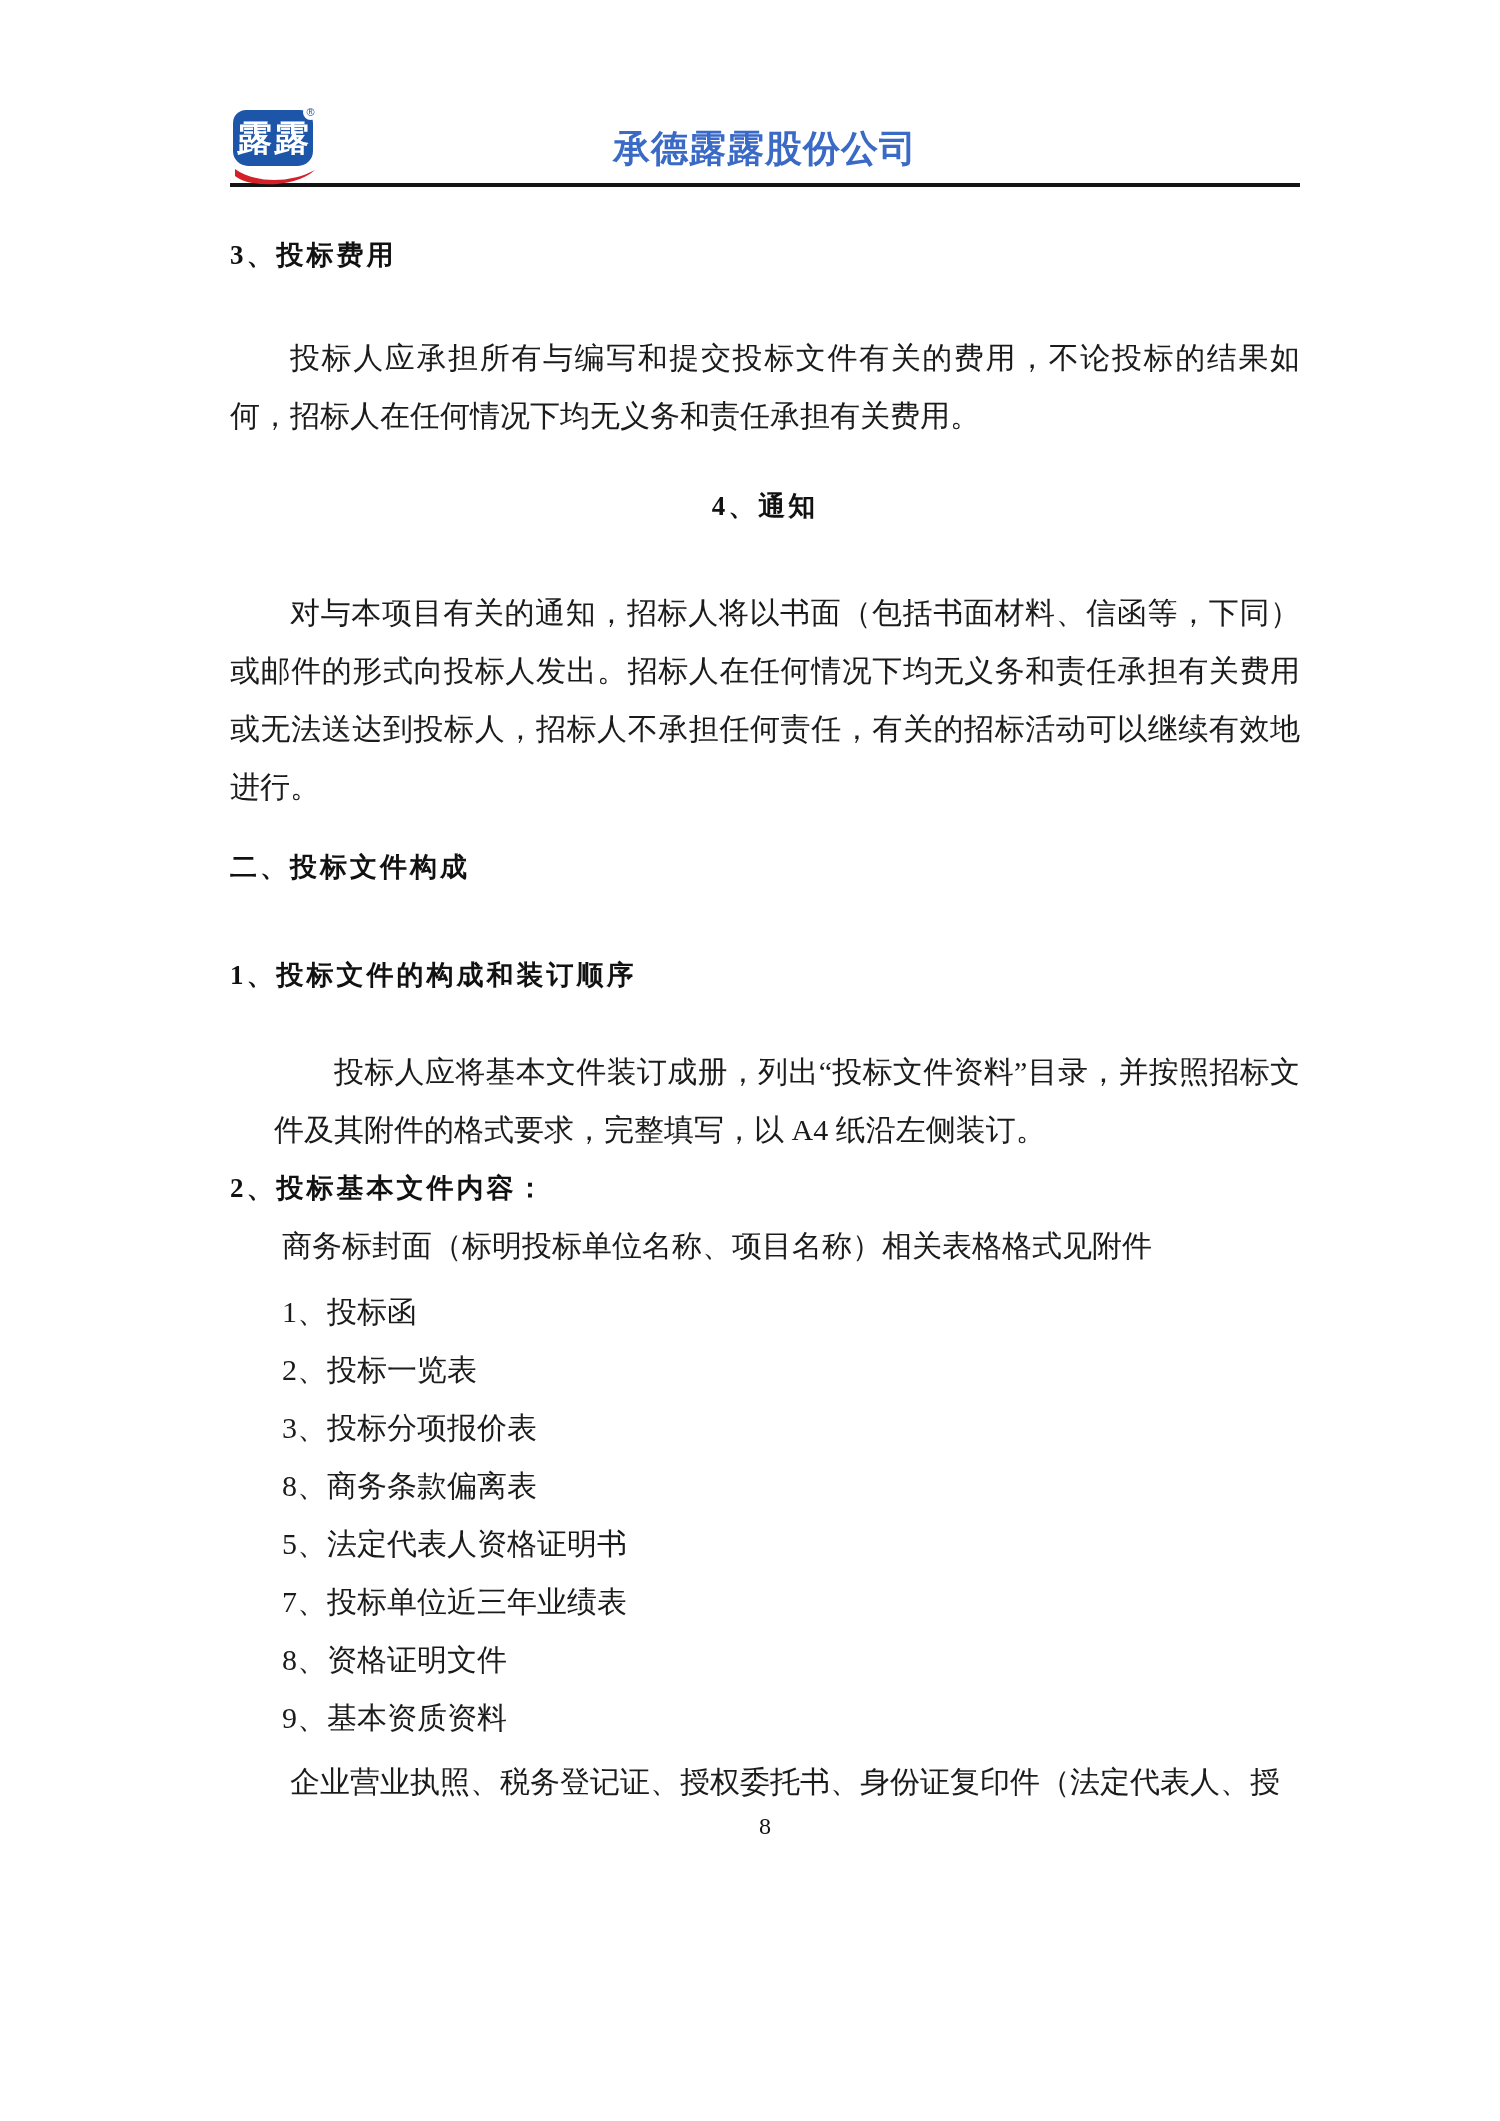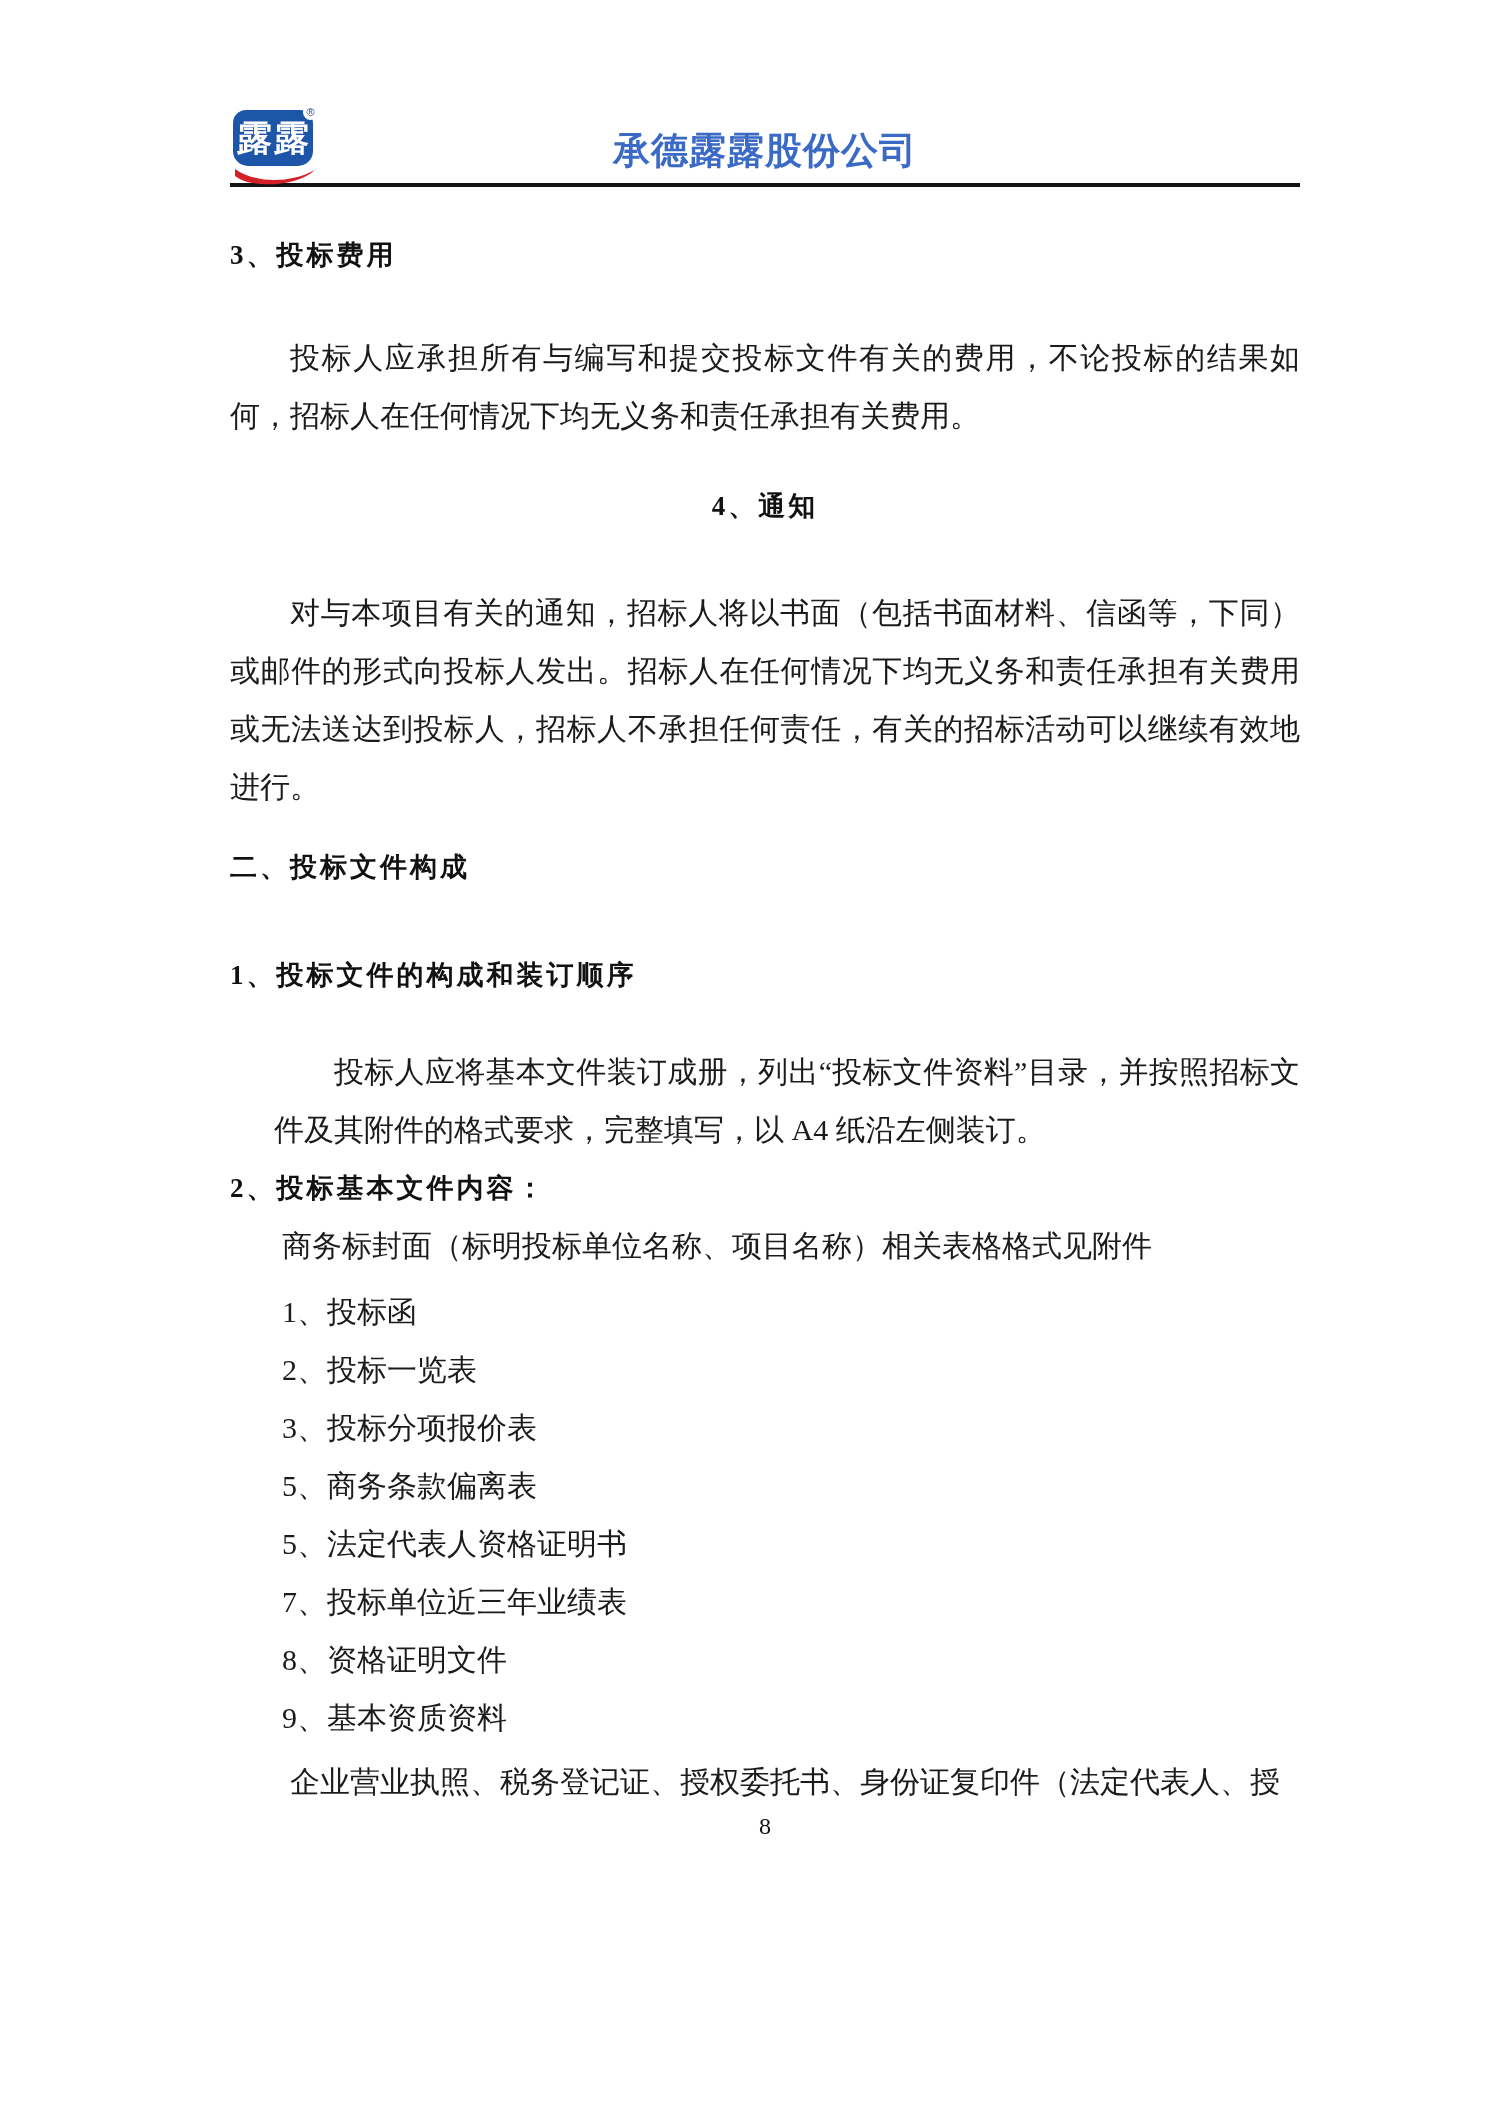--- a/index.html
+++ b/index.html
@@ -48,21 +48,21 @@
     color:#1d55a9;
     font-size:11px;line-height:15px;
     text-align:center;
     font-family:"Liberation Sans","DejaVu Sans",sans-serif;
   }
   .logo-swoosh{display:block;margin-top:2px;}
   .company-name{
     position:absolute;
     left:0;right:0;top:131px;
     text-align:center;
-    font-family:Liberation Sans, sans-serif;
+    font-family:Liberation Mono, monospace;
     font-weight:bold;
     font-size:37px;
     line-height:40px;
     letter-spacing:1px;
   }
   
   .doc{
     margin:0 200px 0 230px;
     width:1070px;
     font-size:30px;
@@ -149,21 +149,21 @@
     </div>
 
     <div class="h h-basic">2、投标基本文件内容：</div>
 
     <div class="lline cover-line">商务标封面（标明投标单位名称、项目名称）相关表格格式见附件</div>
 
     <div class="list">
       <div class="lline cover-line">1、投标函</div>
       <div class="lline cover-line">2、投标一览表</div>
       <div class="lline cover-line">3、投标分项报价表</div>
-      <div class="lline cover-line">5、商务条款偏离表</div>
+      <div class="lline cover-line">8、商务条款偏离表</div>
       <div class="lline cover-line">5、法定代表人资格证明书</div>
       <div class="lline cover-line">7、投标单位近三年业绩表</div>
       <div class="lline cover-line">8、资格证明文件</div>
       <div class="lline cover-line">9、基本资质资料</div>
     </div>
 
     <div class="lline qual-line">企业营业执照、税务登记证、授权委托书、身份证复印件（法定代表人、授</div>
 
     <div class="page-number">8</div>
 

